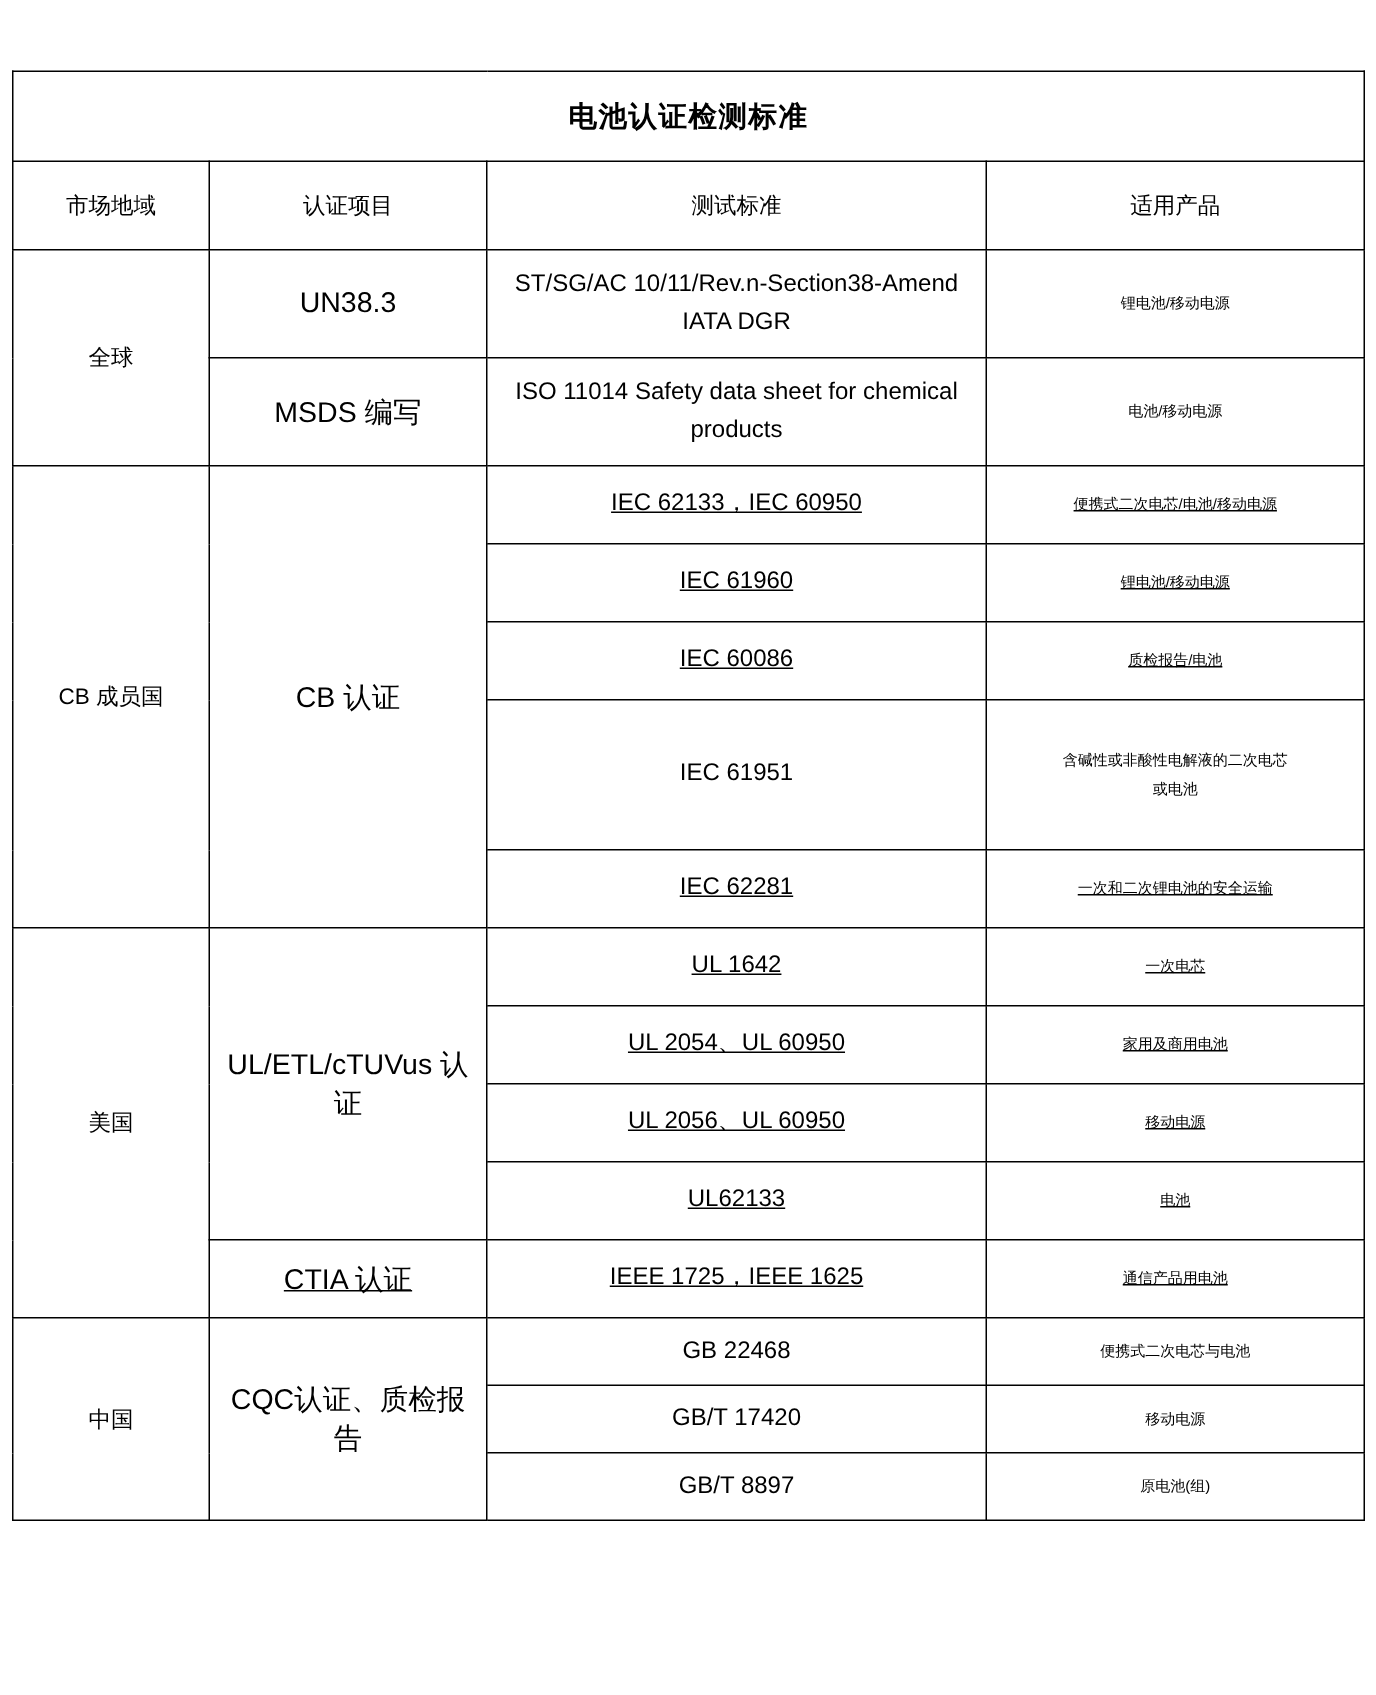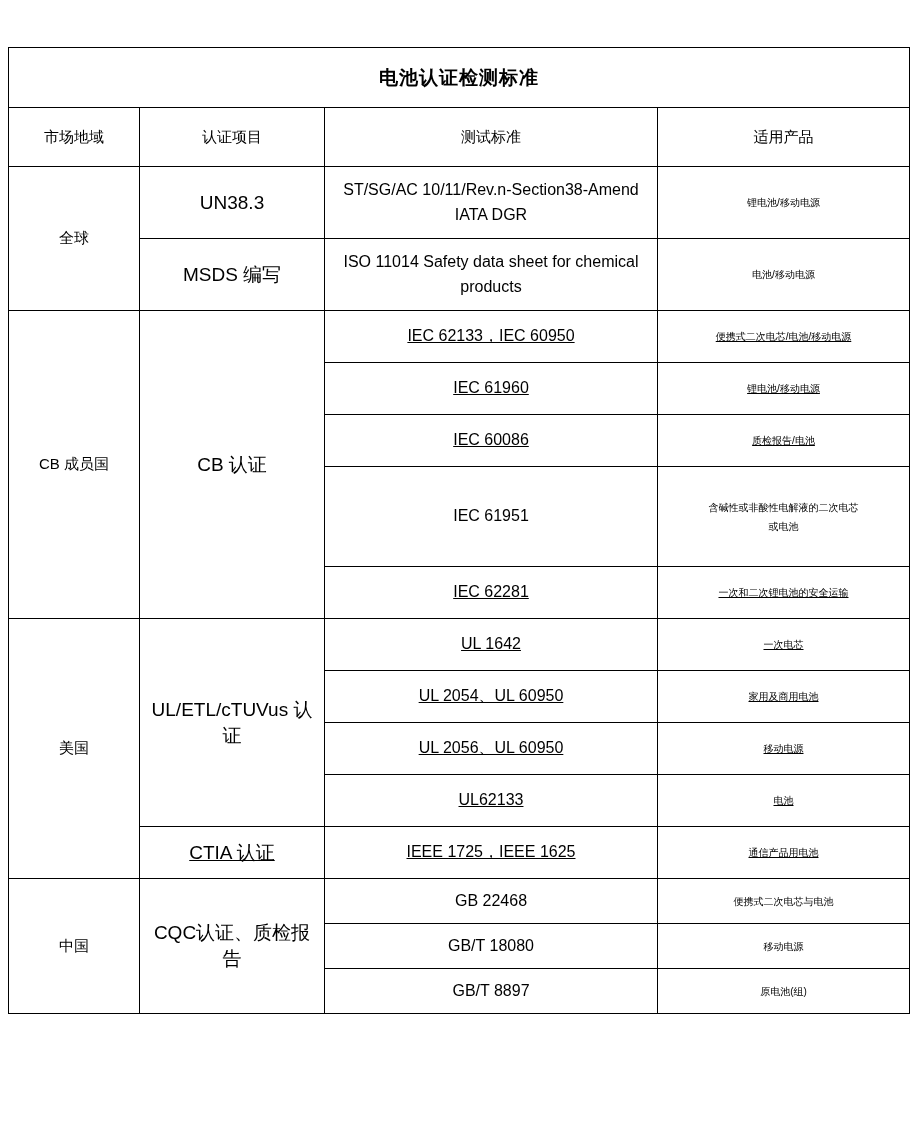--- a/index.html
+++ b/index.html
@@ -151,21 +151,21 @@
         <td class="prod-cell h-md">通信产品用电池</td>
       </tr>
 
       <tr>
         <td class="region-cell" rowspan="3">中国</td>
         <td class="item-cell" rowspan="3">CQC认证、质检报告</td>
         <td class="std-cell h-sm">GB 22468</td>
         <td class="prod-cell h-sm">便携式二次电芯与电池</td>
       </tr>
       <tr>
-        <td class="std-cell h-sm">GB/T 18080</td>
+        <td class="std-cell h-sm">GB/T 17420</td>
         <td class="prod-cell h-sm">移动电源</td>
       </tr>
       <tr>
         <td class="std-cell h-sm">GB/T 8897</td>
         <td class="prod-cell h-sm">原电池(组)</td>
       </tr>
     </tbody>
   </table>
 </div>
 

